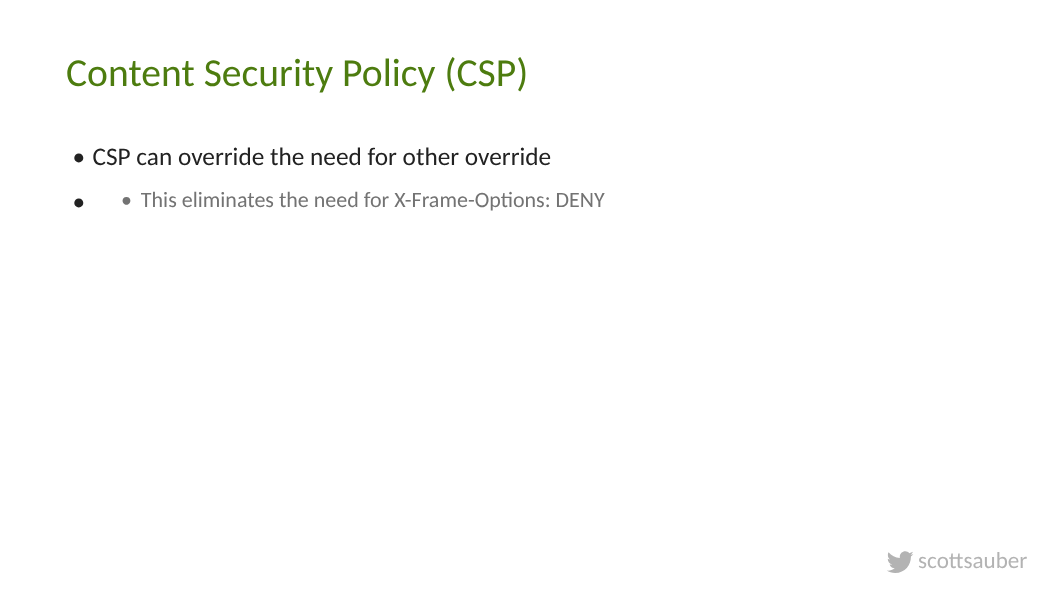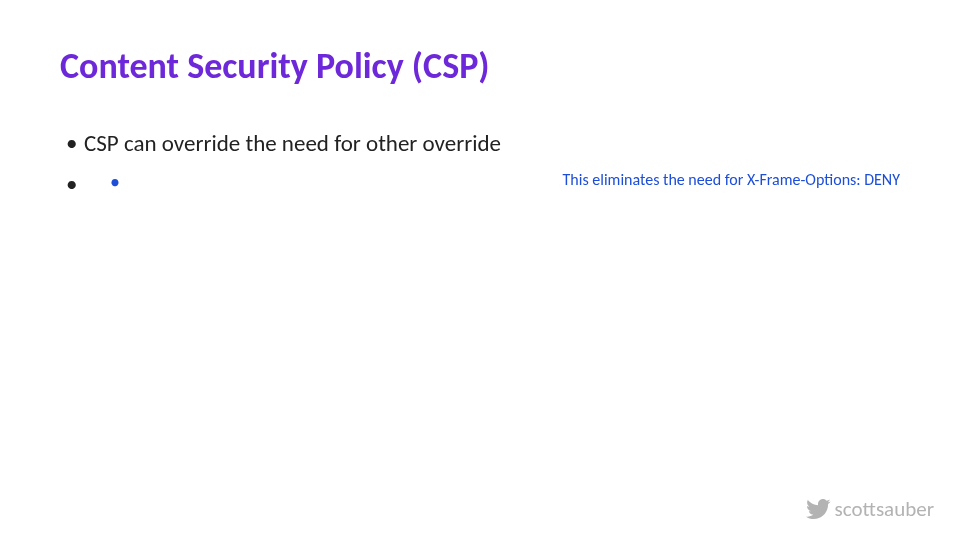--- a/index.html
+++ b/index.html
@@ -8,22 +8,22 @@
       height: 540px;
       background: #ffffff;
       font-family: 'Segoe UI', 'Calibri Light', Calibri, sans-serif;
       position: relative;
       overflow: hidden;
       color: #333333;
     }
     .slide { width: 100%; height: 100%; padding: 44px 60px 36px 60px; position: relative; }
     .title {
       font-size: 36px;
-      font-weight: 700;
-      color: #6d28d9;
+      font-weight: 400;
+      color: #4d7c0f;
       letter-spacing: 0px;
       margin-bottom: 40px;
     }
     ul.level1 {
       list-style: none;
       padding-left: 6px;
     }
     ul.level1 > li {
       font-size: 23px;
       color: #222222;
@@ -38,41 +38,40 @@
       left: 0;
       top: 0;
       font-size: 23px;
     }
     ul.level2 {
       list-style: none;
       margin-top: 10px;
       padding-left: 26px;
     }
     ul.level2 > li {
-      font-size: 16px;
-      color: #1d4ed8;
+      font-size: 20px;
+      color: #737373;
       line-height: 1.35;
       padding-left: 18px;
       position: relative;
-      text-align: right;
     }
     ul.level2 > li::before {
       content: "•";
       position: absolute;
       left: 0;
       top: 0;
       font-size: 20px;
     }
     .underline { }
     .footer {
       position: absolute;
       right: 26px;
       bottom: 18px;
       display: flex;
-      align-items: center;
+      align-items: flex-end;
       gap: 4px;
     }
     .twitter-icon { color: #b3b3b3; display: inline-flex; }
     .handle {
       font-size: 21px;
       color: #b3b3b3;
       font-weight: 400;
     }
   </style>
 </head>

